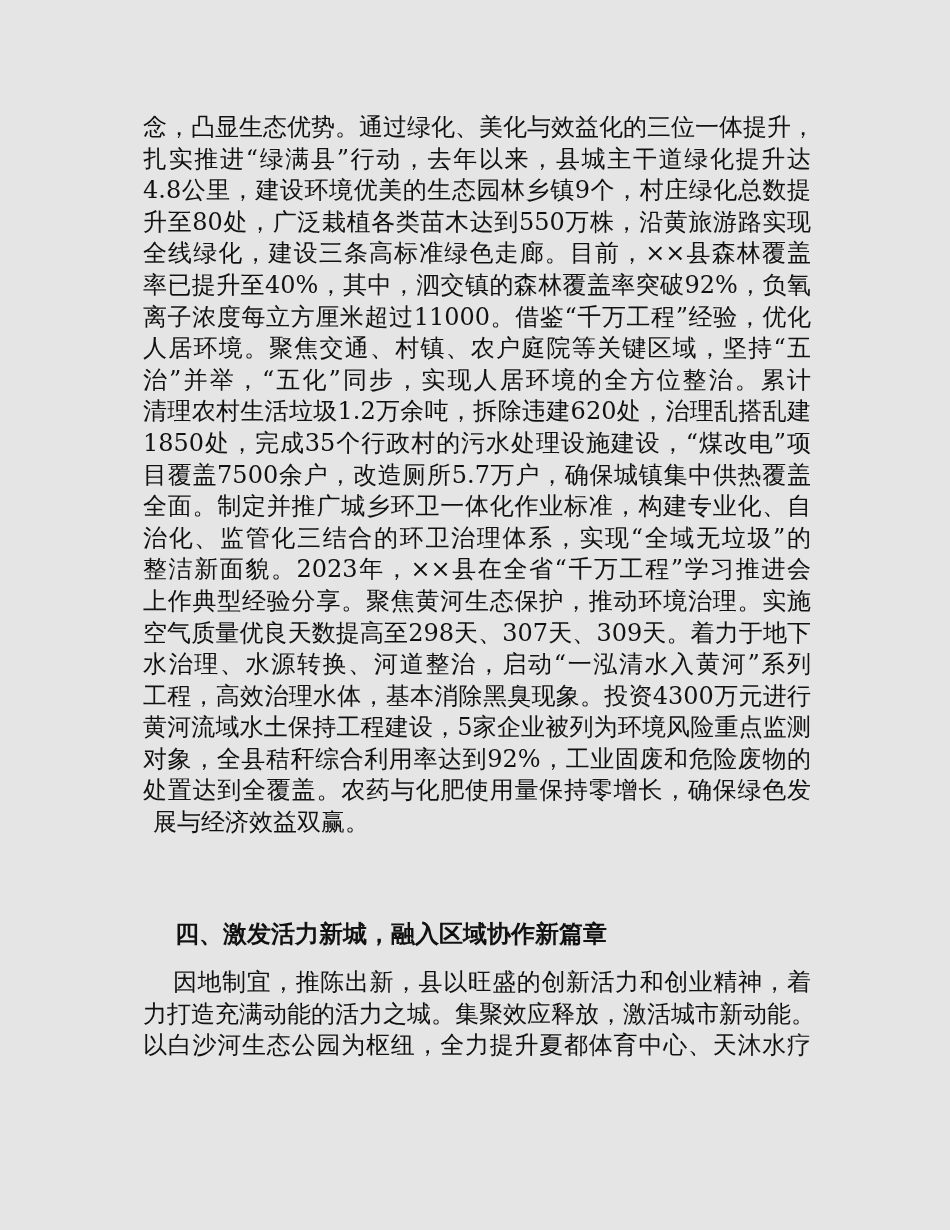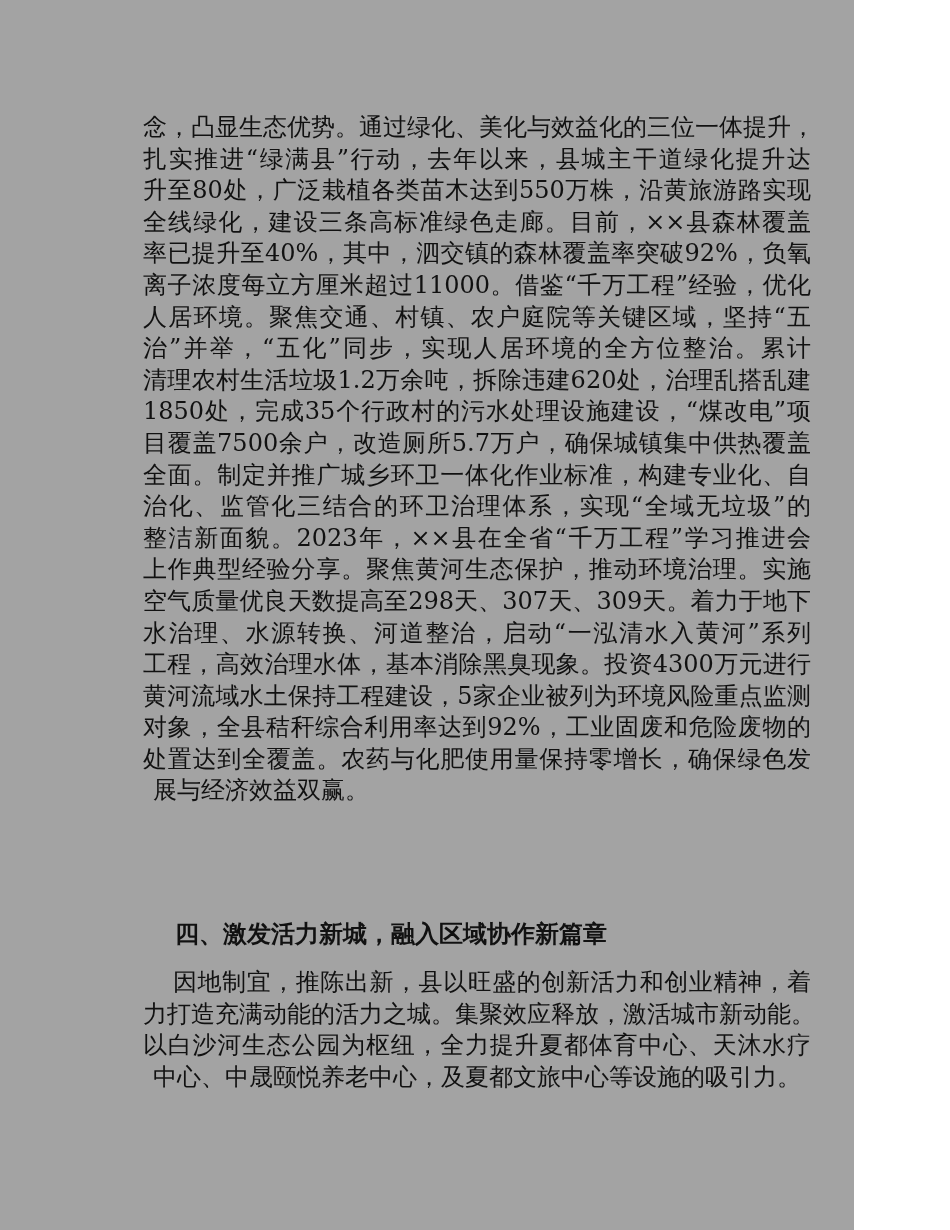--- a/index.html
+++ b/index.html
@@ -1,19 +1,19 @@
 <!DOCTYPE html>
 <html><head>
 <meta charset="utf-8">
 <style>
   html, body { margin: 0; padding: 0; background: #ffffff; }
   body { width: 950px; height: 1230px; position: relative; overflow: hidden; }
   .page {
-    position: absolute; left: 0; top: 0; width: 854px; height: 1230px;
-    background: #a3a3a3;
+    position: absolute; left: 0; top: 0; width: 950px; height: 1230px;
+    background: #e5e5e5;
   }
   .body-text {
     position: absolute; left: 143px; width: 668px;
     font-family: "DejaVu Serif", "Liberation Serif", serif;
     font-size: 24px; color: #111111;
   }
   .line {
     height: 31.6px; line-height: 31.6px;
     white-space: nowrap;
     text-align-last: justify; text-align: justify;
@@ -31,20 +31,21 @@
   #para2 { top: 967px; }
 </style>
 </head>
 <body>
 
 <div class="page">
 
   <div class="body-text" id="para1">
     <div class="line">念，凸显生态优势。通过绿化、美化与效益化的三位一体提升，</div>
     <div class="line">扎实推进“绿满县”行动，去年以来，县城主干道绿化提升达</div>
+    <div class="line">4.8公里，建设环境优美的生态园林乡镇9个，村庄绿化总数提</div>
     <div class="line">升至80处，广泛栽植各类苗木达到550万株，沿黄旅游路实现</div>
     <div class="line">全线绿化，建设三条高标准绿色走廊。目前，××县森林覆盖</div>
     <div class="line">率已提升至40%，其中，泗交镇的森林覆盖率突破92%，负氧</div>
     <div class="line">离子浓度每立方厘米超过11000。借鉴“千万工程”经验，优化</div>
     <div class="line">人居环境。聚焦交通、村镇、农户庭院等关键区域，坚持“五</div>
     <div class="line">治”并举，“五化”同步，实现人居环境的全方位整治。累计</div>
     <div class="line">清理农村生活垃圾1.2万余吨，拆除违建620处，治理乱搭乱建</div>
     <div class="line">1850处，完成35个行政村的污水处理设施建设，“煤改电”项</div>
     <div class="line">目覆盖7500余户，改造厕所5.7万户，确保城镇集中供热覆盖</div>
     <div class="line">全面。制定并推广城乡环卫一体化作业标准，构建专业化、自</div>
@@ -59,16 +60,15 @@
     <div class="line">处置达到全覆盖。农药与化肥使用量保持零增长，确保绿色发</div>
     <div class="line last">展与经济效益双赢。</div>
   </div>
 
   <div class="heading">四、激发活力新城，融入区域协作新篇章</div>
 
   <div class="body-text" id="para2">
     <div class="line indent">因地制宜，推陈出新，县以旺盛的创新活力和创业精神，着</div>
     <div class="line">力打造充满动能的活力之城。集聚效应释放，激活城市新动能。</div>
     <div class="line">以白沙河生态公园为枢纽，全力提升夏都体育中心、天沐水疗</div>
-    <div class="line last">中心、中晟颐悦养老中心，及夏都文旅中心等设施的吸引力。</div>
   </div>
 
 </div>
 
 </body></html>

